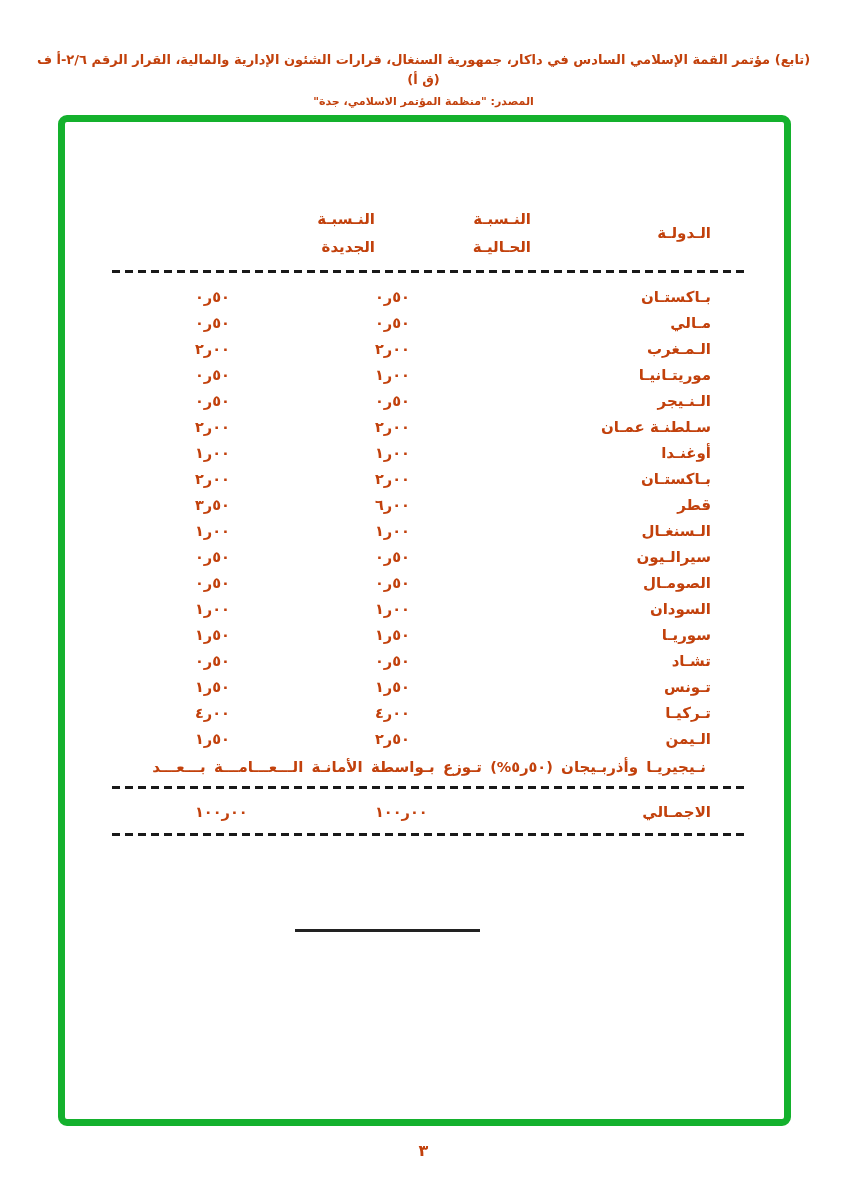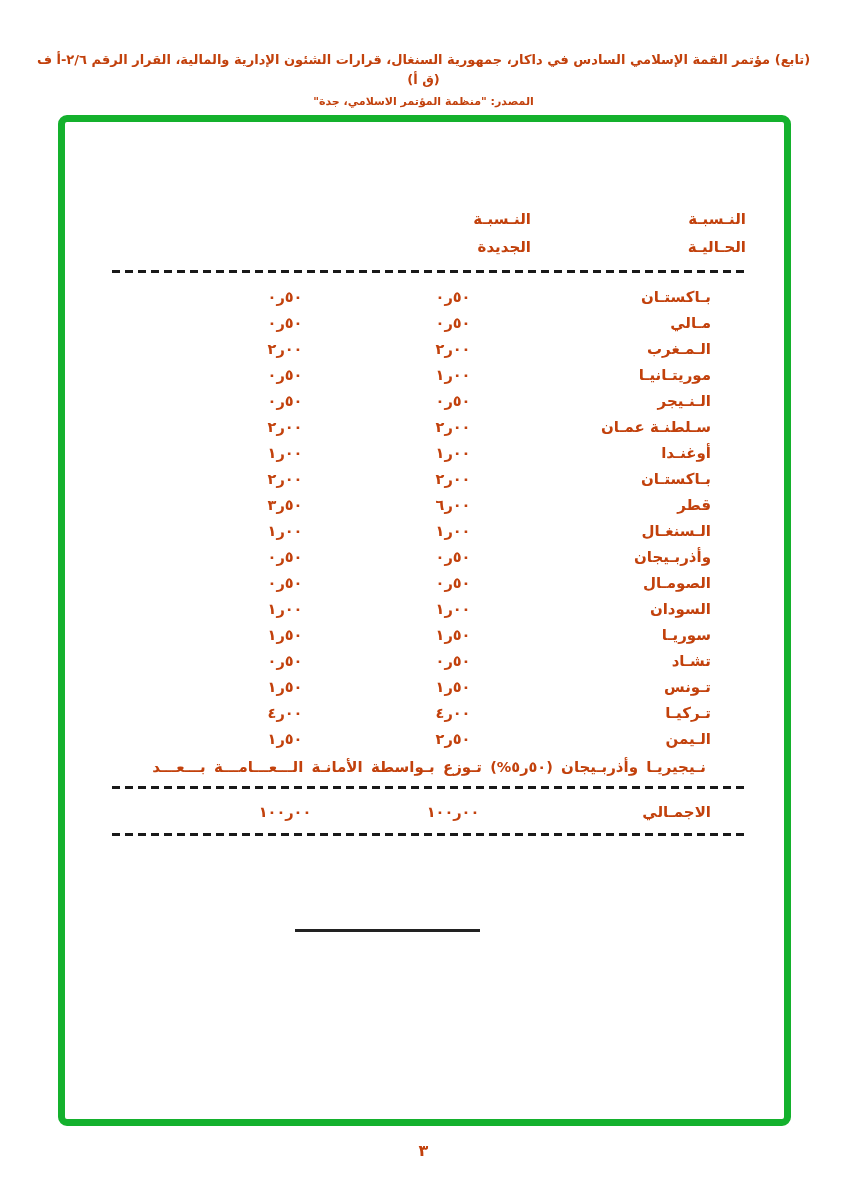--- a/index.html
+++ b/index.html
@@ -59,21 +59,20 @@
   .d2{margin-top:5px;}
   .d3{margin-top:4px;}
   .tbody{margin-top:11px;}
   .tbody .grid-row{height:26px;}
   .cell-country{
     text-align:right;padding-right:35px;
     font-size:15px;font-weight:700;white-space:nowrap;
   }
   .num{
     direction:ltr;unicode-bidi:bidi-override;
-    text-align:center;
     font-size:14.5px;font-weight:700;white-space:nowrap;
   }
   
   .note{
     margin-top:2px;
     font-size:15px;font-weight:700;line-height:27px;
     text-align:center;word-spacing:3px;
   }
   .note .num-inline{
     direction:ltr;unicode-bidi:bidi-override;
@@ -109,20 +108,21 @@
 
   <div class="doc-header">
     <div class="line1">(تابع) مؤتمر القمة الإسلامي السادس في داكار، جمهورية السنغال، قرارات الشئون الإدارية والمالية، القرار الرقم ٢/٦-أ ف (ق أ)</div>
     <div class="line2">المصدر: "منظمة المؤتمر الاسلامي، جدة"</div>
   </div>
 
   <div class="green-box">
     <div class="table-area">
 
       <div class="grid-row thead">
+        <div class="country-h">الـدولـة</div>
         <div class="pct-h">
           <span>النـسبـة</span><br>
           <span>الحـاليـة</span>
         </div>
         <div class="pct-h">
           <span>النـسبـة</span><br>
           <span>الجديدة</span>
         </div>
         <div></div>
       </div>
@@ -194,21 +194,21 @@
   </div>
 
   <div class="grid-row">
     <div class="cell-country">الـسنغـال</div>
     <div class="num">١ر٠٠</div>
     <div class="num">١ر٠٠</div>
     <div></div>
   </div>
 
   <div class="grid-row">
-    <div class="cell-country">وأذربـيجان</div>
+    <div class="cell-country">سيرالـيون</div>
     <div class="num">٠ر٥٠</div>
     <div class="num">٠ر٥٠</div>
     <div></div>
   </div>
 
   <div class="grid-row">
     <div class="cell-country">الصومـال</div>
     <div class="num">٠ر٥٠</div>
     <div class="num">٠ر٥٠</div>
     <div></div>

